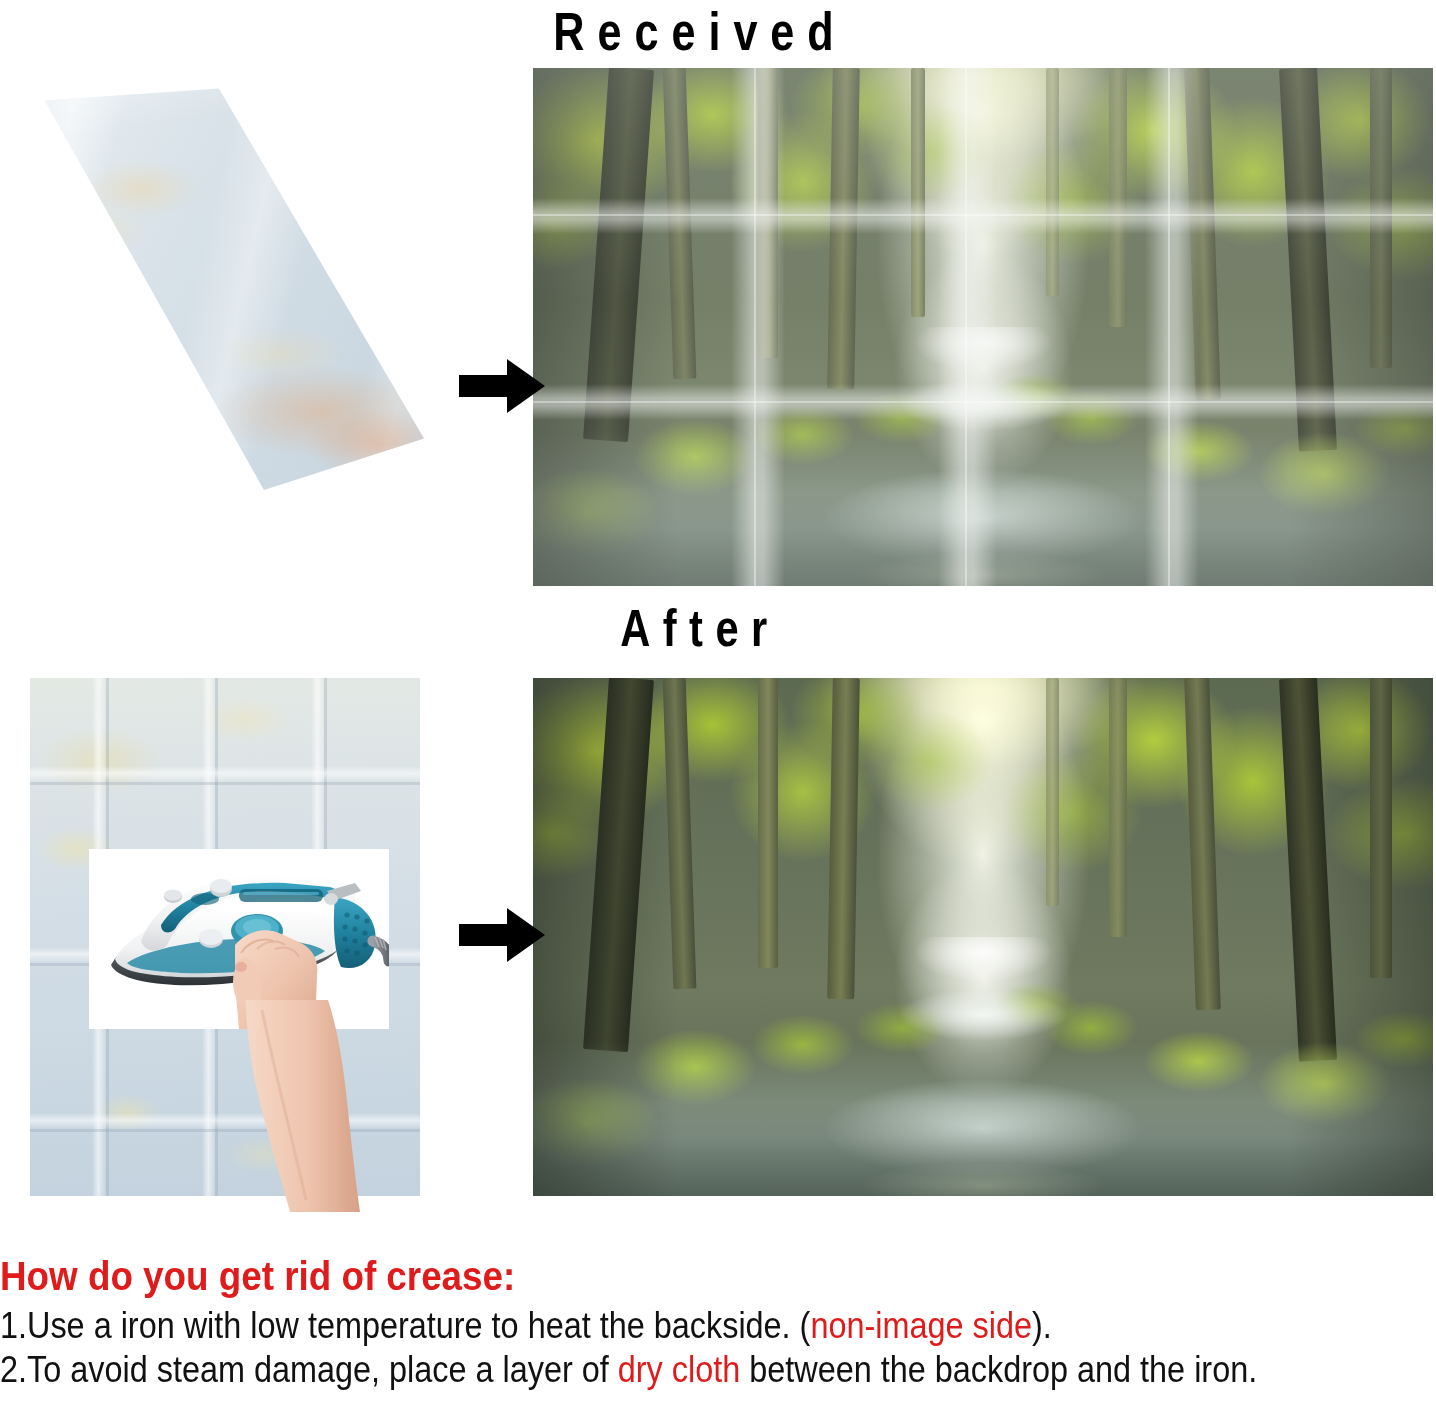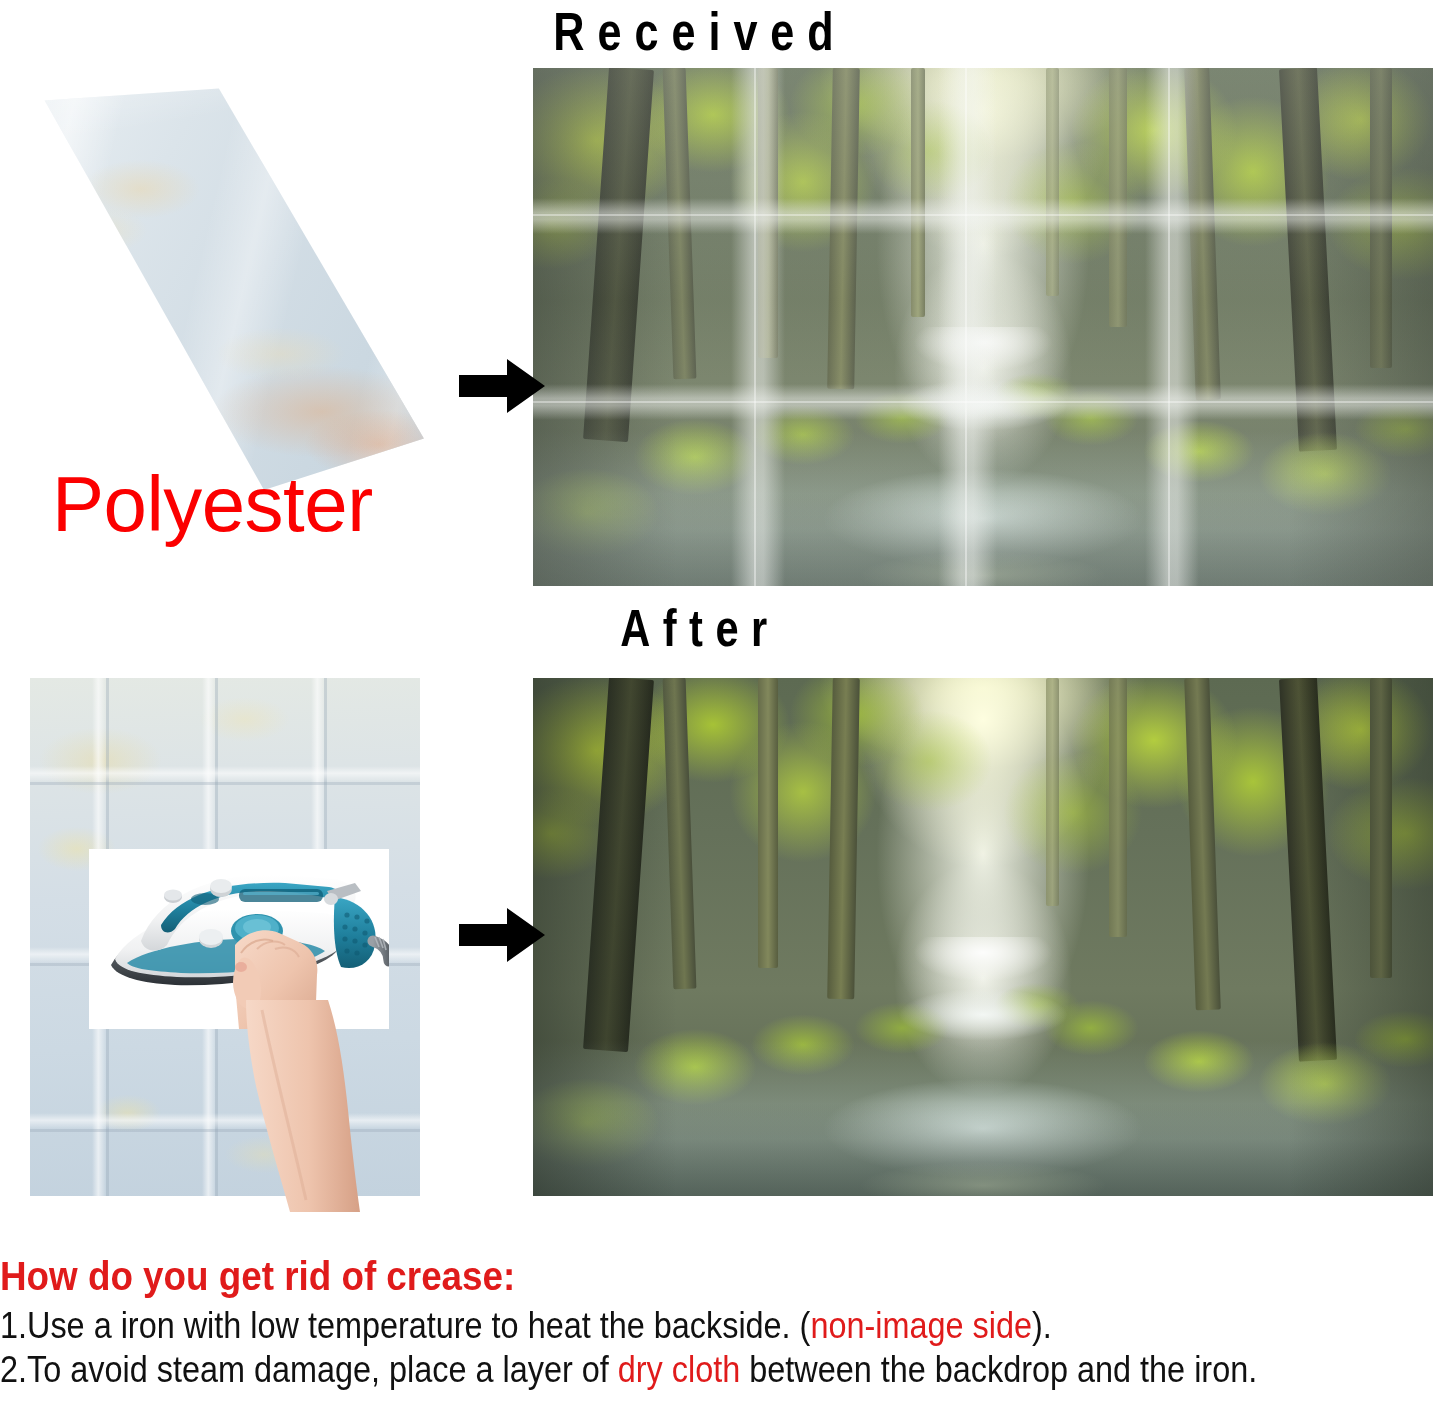--- a/index.html
+++ b/index.html
@@ -212,21 +212,20 @@
 <div class="stage">
 
   <div class="sec-title" id="title-received">Received</div>
 
   <div id="swatch-folded">
     <div class="drop"></div>
     <div class="sheet"></div>
     <div class="edge-shade"></div>
   </div>
 
-  <div id="polyester-label">Polyester</div>
 
   <div class="arrow" id="arrow-top">
     <svg viewBox="0 0 86 58" preserveAspectRatio="none">
       <polygon points="0,18 48,18 48,2 86,29 48,56 48,40 0,40" fill="#000000"></polygon>
     </svg>
   </div>
 
   <div class="photo" id="photo-received">
     <div class="forest"></div>
     <div class="f-glow"></div>

